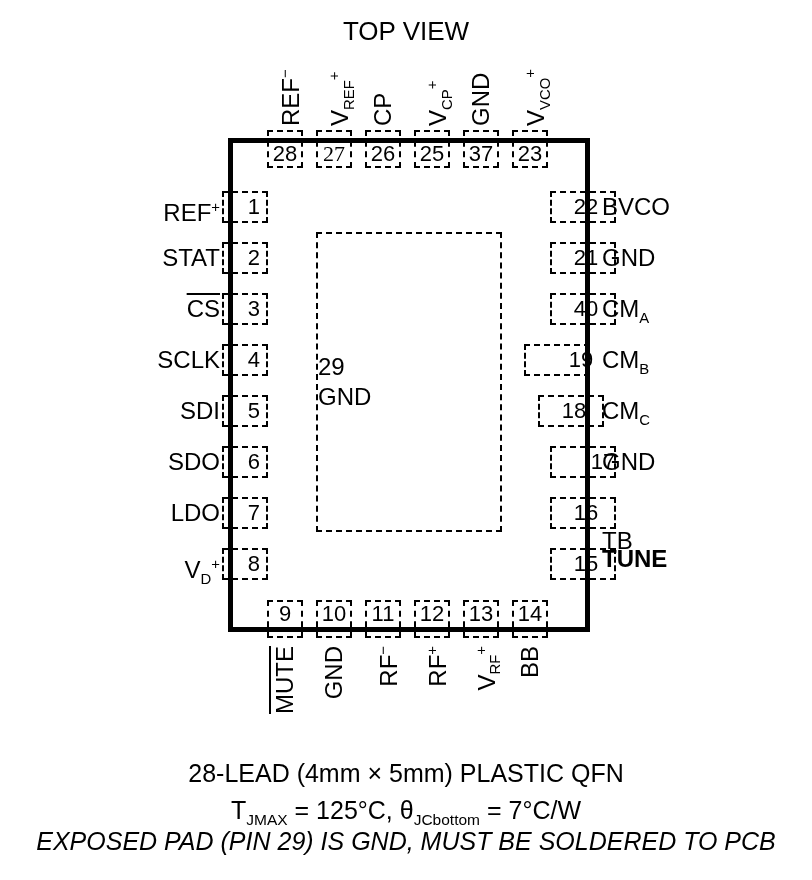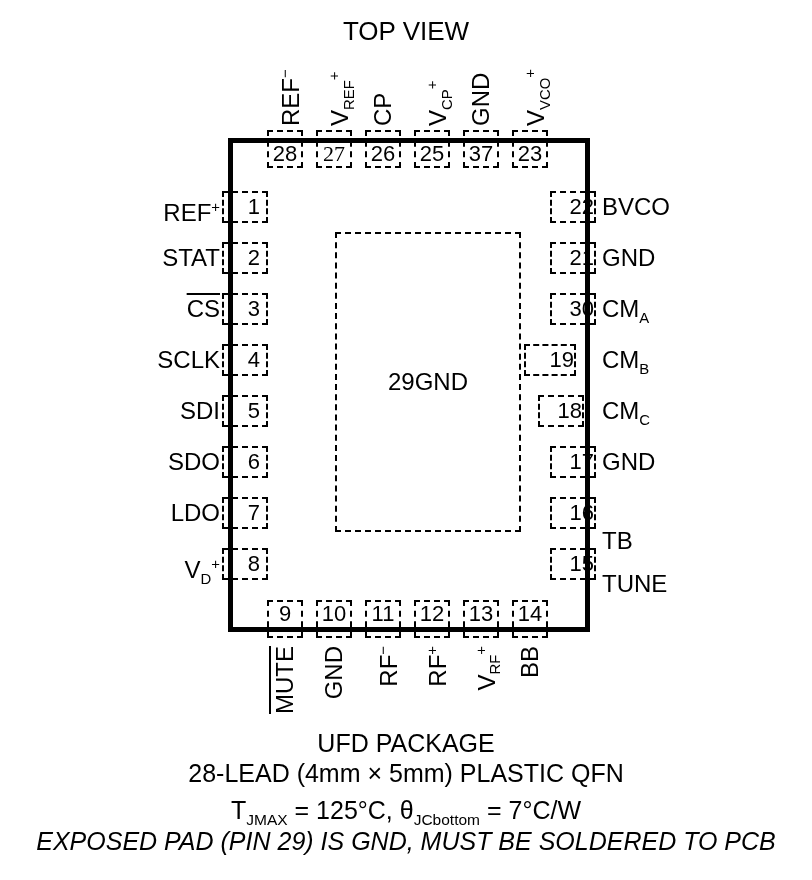--- a/index.html
+++ b/index.html
@@ -22,42 +22,41 @@
   .pkg {
     position: absolute;
     left: 228px; top: 138px;
     width: 362px; height: 494px;
     border: 5px solid #000000;
     box-sizing: border-box;
     background: transparent;
   }
   .center-pad {
     position: absolute;
-    left: 335px; top: 232px;
+    left: 316px; top: 232px;
     width: 186px; height: 300px;
     border: 2px dashed #000000;
     box-sizing: border-box;
     display: flex;
-    flex-direction: row;
-    align-items: center;
+    flex-direction: column;
     justify-content: center;
     font-size: 24px;
     line-height: 30px;
   }
   .pin {
     position: absolute;
     border: 2px dashed #000000;
     box-sizing: border-box;
     display: flex;
     background: transparent;
   }
   .pin-top    { width: 36px; height: 38px; align-items: flex-end;   justify-content: center; }
   .pin-bottom { width: 36px; height: 38px; align-items: flex-start; justify-content: center; }
   .pin-left   { width: 46px; height: 32px; align-items: center; justify-content: flex-end;  padding-right: 6px; }
-  .pin-right  { width: 46px; height: 32px; align-items: center; justify-content: flex-end; padding-left: 6px; }
+  .pin-right  { width: 66px; height: 32px; align-items: center; justify-content: center; padding-left: 6px; }
   .pin-num { font-size: 22px; line-height: 24px; }
   .pin-label {
     position: absolute;
     font-size: 24px;
     white-space: nowrap;
   }
   .label-left, .label-right { height: 32px; line-height: 32px; }
   .label-top {
     height: 30px; line-height: 30px;
     transform-origin: 0 100%;
@@ -150,21 +149,21 @@
     <div class="pin pin-left" style="left: 222px; top: 548px;">
       <span class="pin-num">8</span>
     </div>
     <div class="pin pin-right" style="left: 550px; top: 191px;">
       <span class="pin-num">22</span>
     </div>
     <div class="pin pin-right" style="left: 550px; top: 242px;">
       <span class="pin-num">21</span>
     </div>
     <div class="pin pin-right" style="left: 550px; top: 293px;">
-      <span class="pin-num">30</span>
+      <span class="pin-num">40</span>
     </div>
     <div class="pin pin-right" style="left: 524px; top: 344px; padding-left: 48px;">
       <span class="pin-num">19</span>
     </div>
     <div class="pin pin-right" style="left: 538px; top: 395px;">
       <span class="pin-num">18</span>
     </div>
     <div class="pin pin-right" style="left: 550px; top: 446px; padding-left: 40px;">
       <span class="pin-num">17</span>
     </div>
@@ -174,21 +173,20 @@
     <div class="pin pin-right" style="left: 550px; top: 548px;">
       <span class="pin-num">15</span>
     </div>
     <div class="pkg" id="pkg"></div>
 
   <div class="center-pad">
     <span>29</span>
     <span>GND</span>
   </div>
 
-  <div class="footer-line footer-1">UFD PACKAGE</div>
   <div class="footer-line footer-2">28-LEAD (4mm × 5mm) PLASTIC QFN</div>
   <div class="footer-line footer-3">T<sub>JMAX</sub> = 125°C, θ<sub>JCbottom</sub> = 7°C/W</div>
   <div class="footer-line footer-4">EXPOSED PAD (PIN 29) IS GND, MUST BE SOLDERED TO PCB</div>
 
 <div class="pin-label label-top" style="left: 300px; top: 96px;">REF<sup>−</sup></div>
     <div class="pin-label label-top" style="left: 349px; top: 96px;">V<sub>REF</sub><sup>+</sup></div>
     <div class="pin-label label-top" style="left: 398px; top: 96px;">CP</div>
     <div class="pin-label label-top" style="left: 447px; top: 96px;">V<sub>CP</sub><sup>+</sup></div>
     <div class="pin-label label-top" style="left: 496px; top: 96px;">GND</div>
     <div class="pin-label label-top" style="left: 545px; top: 96px;">V<sub>VCO</sub><sup>+</sup></div>
@@ -206,14 +204,14 @@
     <div class="pin-label label-left" style="right: 592px; top: 446px;">SDO</div>
     <div class="pin-label label-left" style="right: 592px; top: 497px;">LDO</div>
     <div class="pin-label label-left" style="right: 592px; top: 548px;">V<sub>D</sub><sup>+</sup></div>
     <div class="pin-label label-right" style="left: 602px; top: 191px;">BVCO</div>
     <div class="pin-label label-right" style="left: 602px; top: 242px;">GND</div>
     <div class="pin-label label-right" style="left: 602px; top: 293px;">CM<sub>A</sub></div>
     <div class="pin-label label-right" style="left: 602px; top: 344px;">CM<sub>B</sub></div>
     <div class="pin-label label-right" style="left: 602px; top: 395px;">CM<sub>C</sub></div>
     <div class="pin-label label-right" style="left: 602px; top: 446px;">GND</div>
     <div class="pin-label label-right" style="left: 602px; top: 497px; margin-top: 28px;">TB</div>
-    <div class="pin-label label-right" style="left: 602px; top: 568px;">TUNE</div>
+    <div class="pin-label label-right" style="left: 602px; top: 543px; font-weight: bold;">TUNE</div>
   </div>
 
 </body></html>

